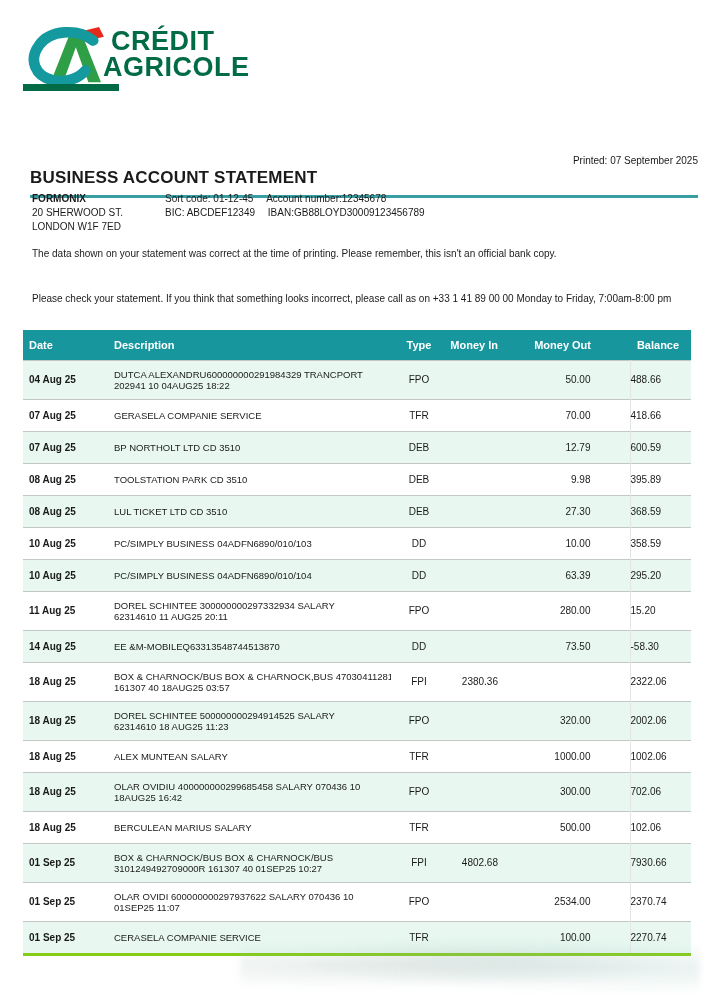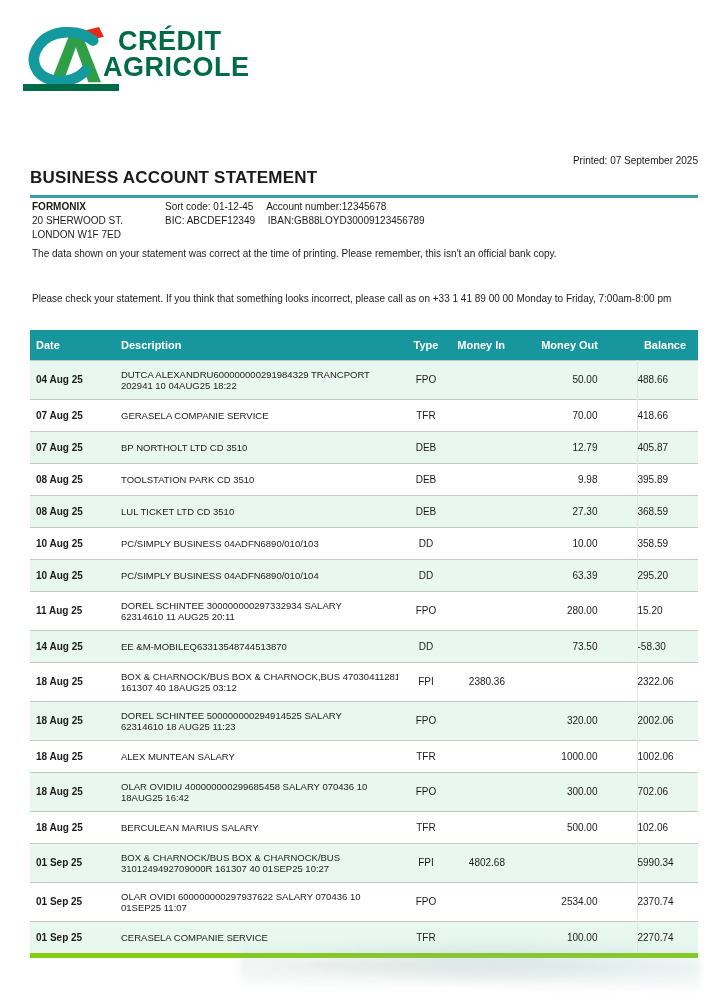--- a/index.html
+++ b/index.html
@@ -13,45 +13,45 @@
   }
   .page { position: absolute; inset: 0; }
 
   
   .logo-block { position: absolute; left: 25px; top: 26px; width: 260px; height: 70px; }
   .logo-emblem { position: absolute; left: 0; top: 0; }
   .logo-bar { position: absolute; left: -2px; top: 58px; width: 96px; height: 7px;
               background: var(--logo-green, #157242); }
   .wordmark { position: absolute; left: 78px; top: 2px; color: var(--logo-green, #00693F);
               font-weight: bold; font-size: 27px; line-height: 26px; letter-spacing: 0.5px; }
-  .wordmark .l1 { margin-left: 15px; }
+  .wordmark .l1 { margin-left: 8px; }
 
   
   .header-bar { position: absolute; left: 30px; top: 153px; width: 668px;
                 display: flex; justify-content: space-between; align-items: flex-start;
                 padding-bottom: 7px; border-bottom: 3px solid var(--rule-teal, #379EA3); }
   .title { font-size: 17px; font-weight: bold; letter-spacing: 0.2px; margin-top: 15px; }
   .printed { font-size: 10px; margin-top: 2px; }
 
   
-  .account-info { position: absolute; left: 32px; top: 200px; display: flex; font-size: 10px; line-height: 14px; }
+  .account-info { position: absolute; left: 32px; top: 192px; display: flex; font-size: 10px; line-height: 14px; }
   .addr { width: 133px; }
   .addr .name { font-weight: bold; }
   .acct-ids span { display: inline-block; }
   .acct-ids .gap { margin-left: 10px; }
 
   
   .notice { position: absolute; left: 32px; font-size: 10px; }
   .notice-printing { top: 248px; }
   .notice-check { top: 293px; }
 
   
-  table.stmt { position: absolute; left: 30px; top: 330px; width: 668px;
+  table.stmt { position: absolute; left: 23px; top: 330px; width: 668px;
                border-collapse: collapse; table-layout: fixed;
-               border-bottom: 5px solid #84cc16; }
+               border-bottom: 3px solid #84cc16; }
   table.stmt th { background: var(--header-teal, #17969E); color: #ffffff;
                   font-size: 11px; font-weight: bold; height: 30px; }
   table.stmt td { font-size: 10px; vertical-align: middle; }
   table.stmt tbody tr { border-top: 1px solid #c2c8c6; }
   table.stmt tbody tr:nth-child(odd) { background: var(--row-mint, #E8F8F1); }
   table.stmt tbody tr:nth-child(even) { background: #ffffff; }
   tr.single td { padding-top: 10px; padding-bottom: 10px; }
   tr.double td { padding-top: 8px; padding-bottom: 8px; }
 
   .col-date    { width: 90px;  text-align: left;  padding-left: 6px; }
@@ -158,21 +158,21 @@
           <td class="col-balance">418.66</td>
         </tr>
         <tr class="single">
           <td class="col-date">07 Aug 25</td>
           <td class="col-desc">
             <div class="dline">BP NORTHOLT LTD CD 3510</div>
           </td>
           <td class="col-type">DEB</td>
           <td class="col-in"></td>
           <td class="col-out">12.79</td>
-          <td class="col-balance">405.87</td>
+          <td class="col-balance">600.59</td>
         </tr>
         <tr class="single">
           <td class="col-date">08 Aug 25</td>
           <td class="col-desc">
             <div class="dline">TOOLSTATION PARK CD 3510</div>
           </td>
           <td class="col-type">DEB</td>
           <td class="col-in"></td>
           <td class="col-out">9.98</td>
           <td class="col-balance">395.89</td>
@@ -225,21 +225,21 @@
           </td>
           <td class="col-type">DD</td>
           <td class="col-in"></td>
           <td class="col-out">73.50</td>
           <td class="col-balance">-58.30</td>
         </tr>
         <tr class="double">
           <td class="col-date">18 Aug 25</td>
           <td class="col-desc">
             <div class="dline">BOX &amp; CHARNOCK/BUS BOX &amp; CHARNOCK,BUS 4703041128109400R</div>
-            <div class="dline">161307 40 18AUG25 03:12</div>
+            <div class="dline">161307 40 18AUG25 03:57</div>
           </td>
           <td class="col-type">FPI</td>
           <td class="col-in">2380.36</td>
           <td class="col-out"></td>
           <td class="col-balance">2322.06</td>
         </tr>
         <tr class="double">
           <td class="col-date">18 Aug 25</td>
           <td class="col-desc">
             <div class="dline">DOREL SCHINTEE 500000000294914525 SALARY</div>
@@ -283,21 +283,21 @@
         </tr>
         <tr class="double">
           <td class="col-date">01 Sep 25</td>
           <td class="col-desc">
             <div class="dline">BOX &amp; CHARNOCK/BUS BOX &amp; CHARNOCK/BUS</div>
             <div class="dline">3101249492709000R 161307 40 01SEP25 10:27</div>
           </td>
           <td class="col-type">FPI</td>
           <td class="col-in">4802.68</td>
           <td class="col-out"></td>
-          <td class="col-balance">5990.34</td>
+          <td class="col-balance">7930.66</td>
         </tr>
         <tr class="double">
           <td class="col-date">01 Sep 25</td>
           <td class="col-desc">
             <div class="dline">OLAR OVIDI 600000000297937622 SALARY 070436 10</div>
             <div class="dline">01SEP25 11:07</div>
           </td>
           <td class="col-type">FPO</td>
           <td class="col-in"></td>
           <td class="col-out">2534.00</td>

